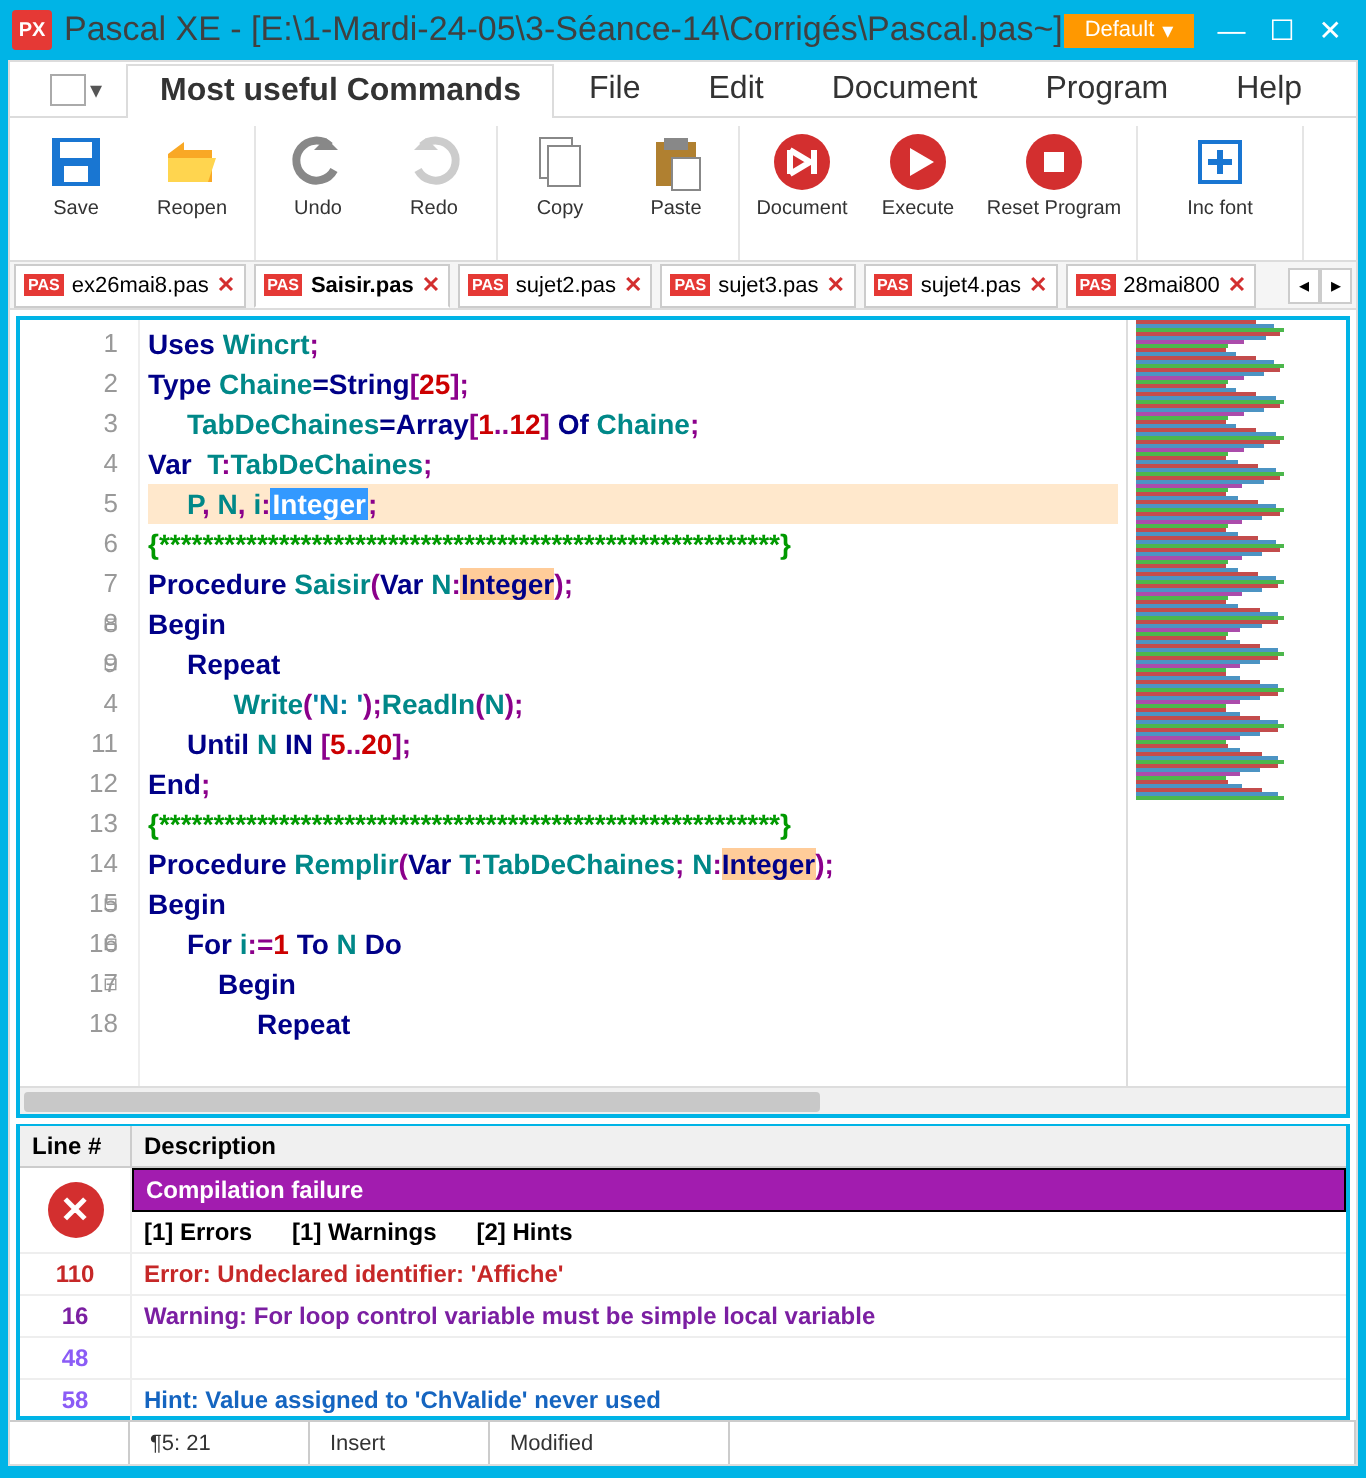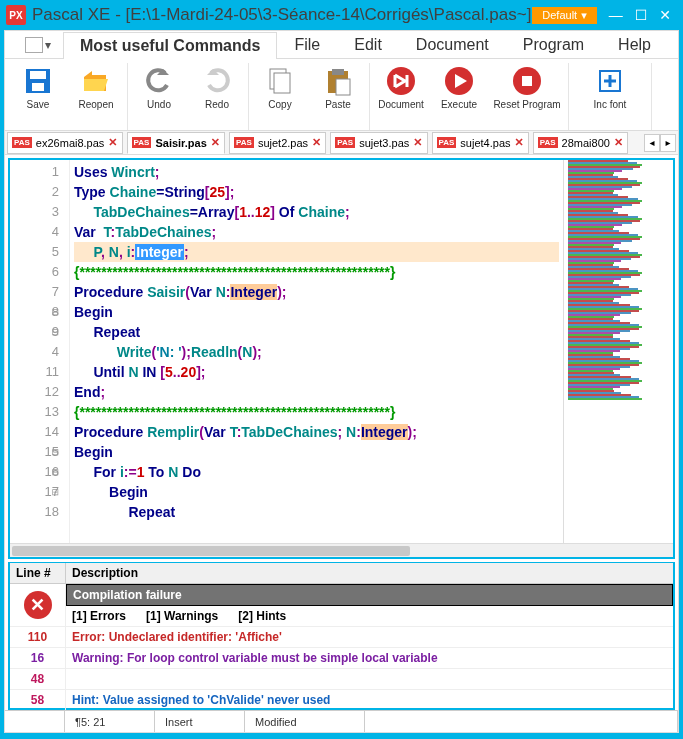--- a/index.html
+++ b/index.html
@@ -57,24 +57,24 @@
 
 .errorgrid { height:148px; border-top:1px solid #ccc; display:flex; flex-direction:column; font-size:12px; margin:0 3px; border:2px solid #00b4e6; border-top-width:1px;}
 .errhead { display:flex; background:#f0f0f0; border-bottom:1px solid #ccc; font-weight:bold; }
 .errhead .c1 { width:56px; padding:3px 6px; border-right:1px solid #ccc; }
 .errhead .c2 { flex:1; padding:3px 6px; }
 .errorgrid .row { display:flex; border-bottom:1px solid #eee; }
 .errorgrid .row .c1 { width:56px; padding:3px 6px; border-right:1px solid #eee; text-align:center; font-weight:bold; }
 .errorgrid .row .c2 { flex:1; padding:3px 6px; font-weight:bold; }
 .errorgrid .iconcell { width:56px; display:flex; align-items:center; justify-content:center; border-right:1px solid #eee;}
 .err-icon { width:28px;height:28px;border-radius:50%;background:#d32f2f;color:#fff;display:flex;align-items:center;justify-content:center;font-weight:bold;font-size:18px;}
-.cfail { background:#737373; color:#fff; flex:1; padding:3px 6px; font-weight:bold; border:1px solid #000;}
+.cfail { background:#a21caf; color:#fff; flex:1; padding:3px 6px; font-weight:bold; border:1px solid #000;}
 .summary-row .c2 { display:flex; gap:20px; color:#000; }
 .clr-err { color:#c62828; } .clr-warn { color:#7b1fa2; } .clr-hint { color:#1565c0; }
-.clr-lineerr{color:#c62828;} .clr-linewarn{color:#7b1fa2;} .clr-linehint{color:#be185d;}
+.clr-lineerr{color:#c62828;} .clr-linewarn{color:#7b1fa2;} .clr-linehint{color:#8b5cf6;}
 
 .status { height:22px; border-top:1px solid #ccc; display:flex; align-items:center; font-size:11px; color:#333; }
 .status .cell { border-right:1px solid #ccc; padding:0 10px; height:100%; display:flex; align-items:center; white-space:nowrap;}
 .status .cell.first { width:60px; border-left:none;}
 .status .flex { flex:1; }
 </style>
 </head>
 <body>
 
 <div class="titlebar">

